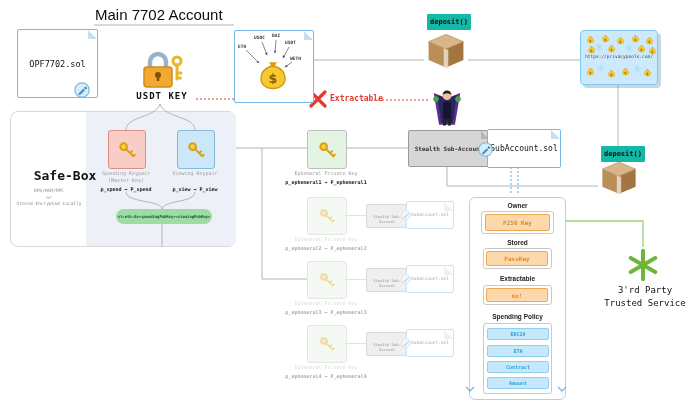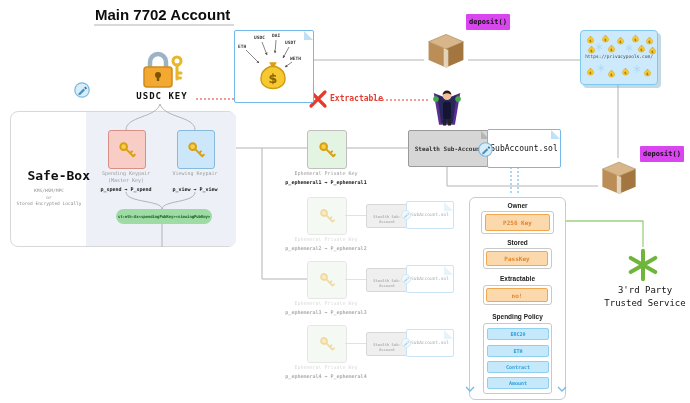--- a/index.html
+++ b/index.html
@@ -1,29 +1,29 @@
 <!DOCTYPE html>
 <html><head>
 <meta charset="utf-8">
 <style>
   html,body{margin:0;padding:0;background:#fff;}
   #canvas{position:relative;width:690px;height:403px;background:#ffffff;overflow:hidden;
           font-family:"DejaVu Sans Mono",monospace;color:#111;}
   .abs{position:absolute;}
   .mono{font-family:"DejaVu Sans Mono",monospace;}
-  .title{font-family:"Liberation Sans",sans-serif;font-weight:bold;font-size:15px;color:#0d0d0d;}
+  .title{font-family:"Liberation Sans",sans-serif;font-weight:normal;font-size:15px;color:#0d0d0d;}
   .doc{position:absolute;background:#fff;border:1.5px solid #74b9e8;border-radius:2px;}
   .doc .fold{position:absolute;top:0;right:0;width:9px;height:9px;background:#bfe0f5;
              clip-path:polygon(0 0,0 100%,100% 100%);}
   .graybox{position:absolute;background:#d6d6d6;border:1px solid #9a9a9a;border-radius:2px;}
   .graybox .fold{position:absolute;top:0;right:0;width:8px;height:8px;background:#b5b5b5;
              clip-path:polygon(0 0,0 100%,100% 100%);}
   .doc-text{position:absolute;left:0;right:0;text-align:center;font-weight:bold;}
-  .ylabel{position:absolute;background:#d946ef;color:#111;font-weight:bold;font-size:7px;
-          padding:4px 3px;border-radius:1px;white-space:nowrap;margin-left:39px;}
+  .ylabel{position:absolute;background:#14b8a6;color:#111;font-weight:bold;font-size:7px;
+          padding:4px 3px;border-radius:1px;white-space:nowrap;}
   .cap{position:absolute;color:#9b9b9b;font-size:5px;text-align:center;white-space:nowrap;}
   .formula{position:absolute;color:#1a1a1a;font-weight:bold;font-size:5px;text-align:center;white-space:nowrap;}
   .keybox{position:absolute;border-radius:3px;display:flex;align-items:center;justify-content:center;}
   .pill{position:absolute;background:#9fdba5;border-radius:8px;color:#15631f;font-weight:bold;
         font-size:4px;letter-spacing:-0.1px;display:flex;align-items:center;justify-content:center;
         overflow:hidden;white-space:nowrap;}
   .panel-label{position:absolute;left:469px;width:97px;text-align:center;font-family:"Liberation Sans",sans-serif;
         font-weight:bold;font-size:6.5px;color:#222;}
   .slot{position:absolute;background:#fff;border:1px solid #c9c9c9;border-radius:3px;}
   .orange{position:absolute;background:#fcd9ad;border:1px solid #f0a850;border-radius:2px;
@@ -92,21 +92,21 @@
       <symbol id="sym-pencil" viewBox="0 0 16 16">
         <circle cx="8" cy="8" r="7.2" fill="#d8edfa" stroke="#7cb8dc" stroke-width="1.2"></circle>
         <path d="M4.8 11.2 l4.6 -4.6 1.6 1.6 -4.6 4.6 -2 .4 z" fill="#4a90c4"></path>
         <path d="M10.2 5.8 l1.2 -1.2 1.6 1.6 -1.2 1.2 z" fill="#2f6f9f"></path>
       </symbol>
     </defs>
   </svg>
 
   <div class="abs" style="left:10px;top:111px;width:226px;height:136px;background:#fff;border:1px solid #d8d8d8;border-radius:8px;box-sizing:border-box;">
     <div class="abs" style="left:75px;top:0;width:150px;height:134px;background:#edf1f7;border-radius:0 7px 7px 0;"></div>
-    <div class="abs mono" style="left:3px;top:56px;width:76px;text-align:right;font-weight:bold;font-size:13px;color:#111;">Safe-Box</div>
+    <div class="abs mono" style="left:16px;top:56px;width:76px;text-align:center;font-weight:bold;font-size:13px;color:#111;">Safe-Box</div>
     <div class="cap" style="left:0;top:76px;width:76px;font-size:4.5px;color:#8a8a8a;">KMS/HSM/MPC</div>
     <div class="cap" style="left:0;top:83px;width:76px;font-size:4.5px;color:#8a8a8a;">or</div>
     <div class="cap" style="left:0;top:89px;width:76px;font-size:4.5px;color:#8a8a8a;">Stored Encrypted Locally</div>
   </div>
 
   <div class="keybox" style="left:108px;top:130px;width:36px;height:37px;background:#f8cdc6;border:1.5px solid #d98f85;">
     <svg width="20" height="20">
         <use href="#sym-key"></use>
       </svg>
   </div>
@@ -147,28 +147,32 @@
     <path d="M311 92 L325 106 M325 92 L311 106" stroke="#e23b2e" stroke-width="3.2" fill="none" stroke-linecap="round"></path>
     <g fill="none" stroke="#74b9e8" stroke-width="1.2" stroke-dasharray="2 2">
       <path d="M511 167 V195"></path>
       <path d="M518 167 V195"></path>
     </g>
     <path d="M548 221 H643 V247" stroke="#9ad17e" stroke-width="1.3" fill="none"></path>
   </svg>
 
   <div class="abs title" style="left:95px;top:6px;">Main 7702 Account</div>
 
+  <div class="doc" style="left:17px;top:29px;width:79px;height:67px;">
+    <span class="fold"></span>
+    <div class="doc-text mono" style="top:29px;font-size:8.5px;font-weight:normal;">OPF7702.sol</div>
+  </div>
   <svg class="abs" width="16" height="16" style="left:74px;top:82px;">
       <use href="#sym-pencil"></use>
     </svg>
 
   <svg class="abs" width="46" height="42" style="left:138px;top:48px;">
       <use href="#sym-lock"></use>
     </svg>
-  <div class="abs mono" style="left:130px;top:91px;width:64px;text-align:center;font-weight:bold;font-size:9px;letter-spacing:1px;">USDC KEY</div>
+  <div class="abs mono" style="left:130px;top:91px;width:64px;text-align:center;font-weight:bold;font-size:9px;letter-spacing:1px;">USDT KEY</div>
 
   <div class="doc" style="left:234px;top:30px;width:78px;height:71px;">
     <span class="fold"></span>
     <svg class="abs" width="78" height="71" style="left:0;top:0;">
       <defs>
         <marker id="mk-arr" markerWidth="5" markerHeight="5" refX="3.6" refY="2" orient="auto">
           <path d="M0 0 L4 2 L0 4 z" fill="#555"></path>
         </marker>
       </defs>
       <g stroke="#555" stroke-width="0.7" fill="none" marker-end="url(#mk-arr)">

